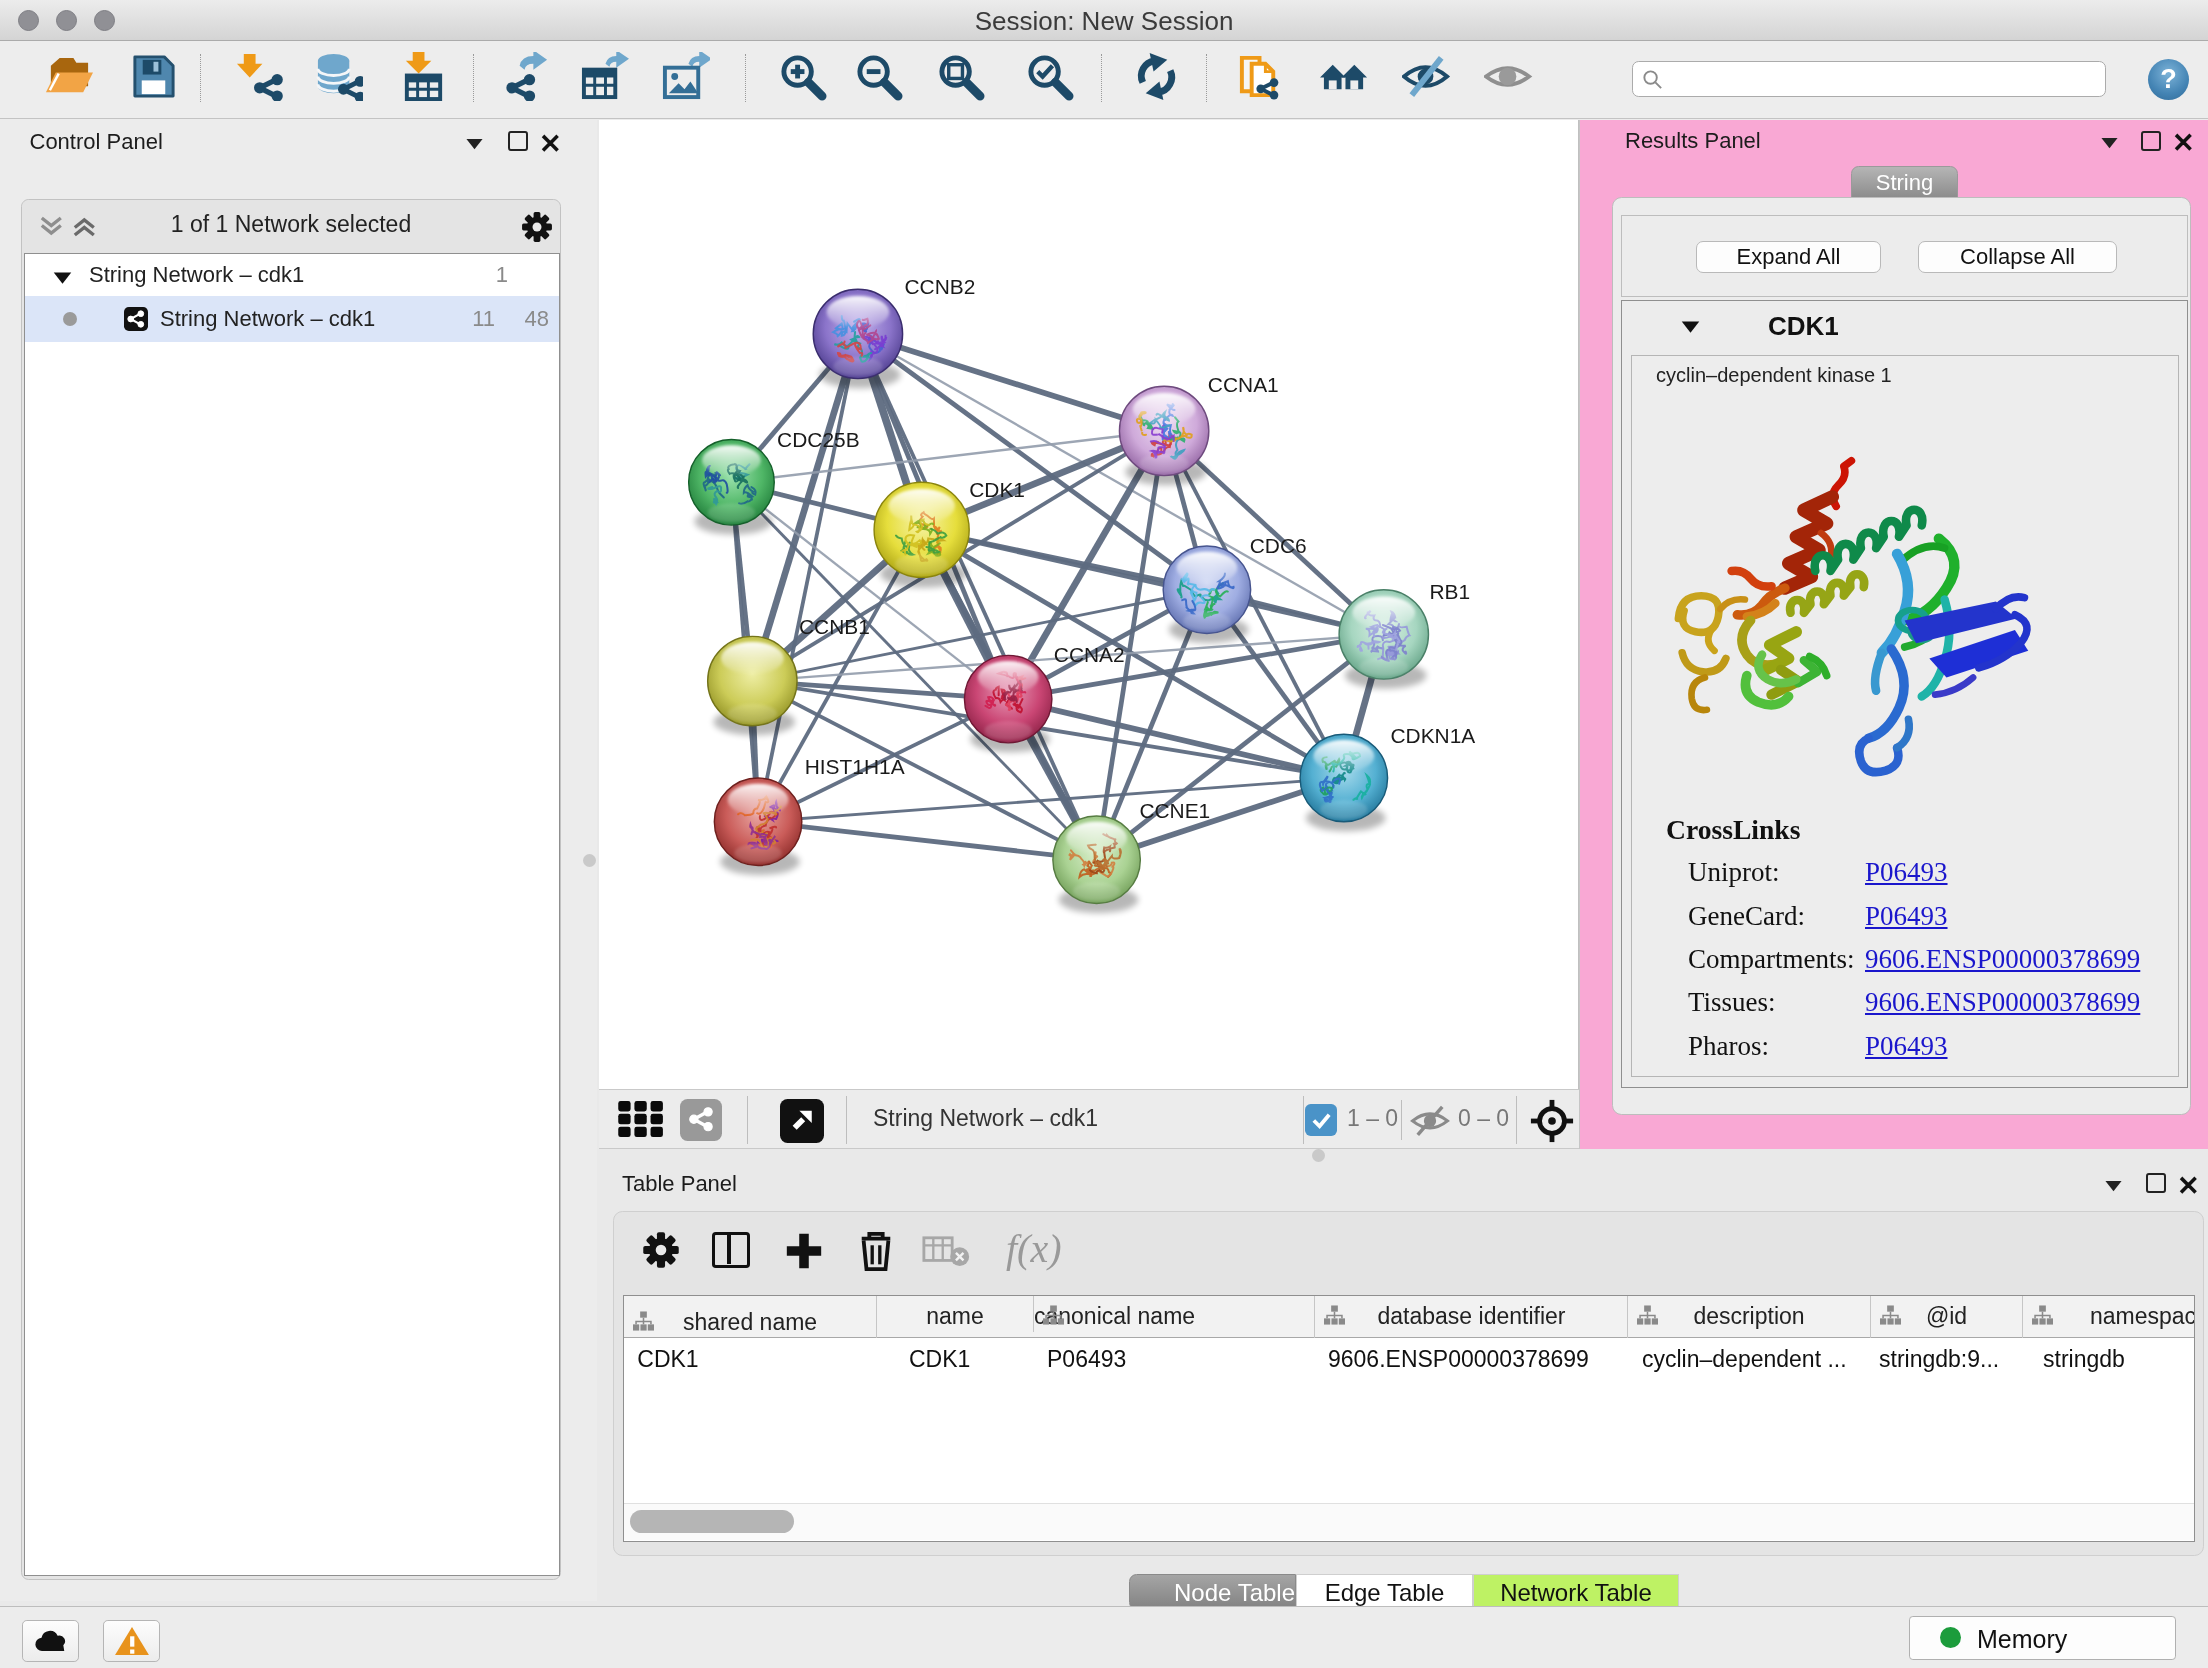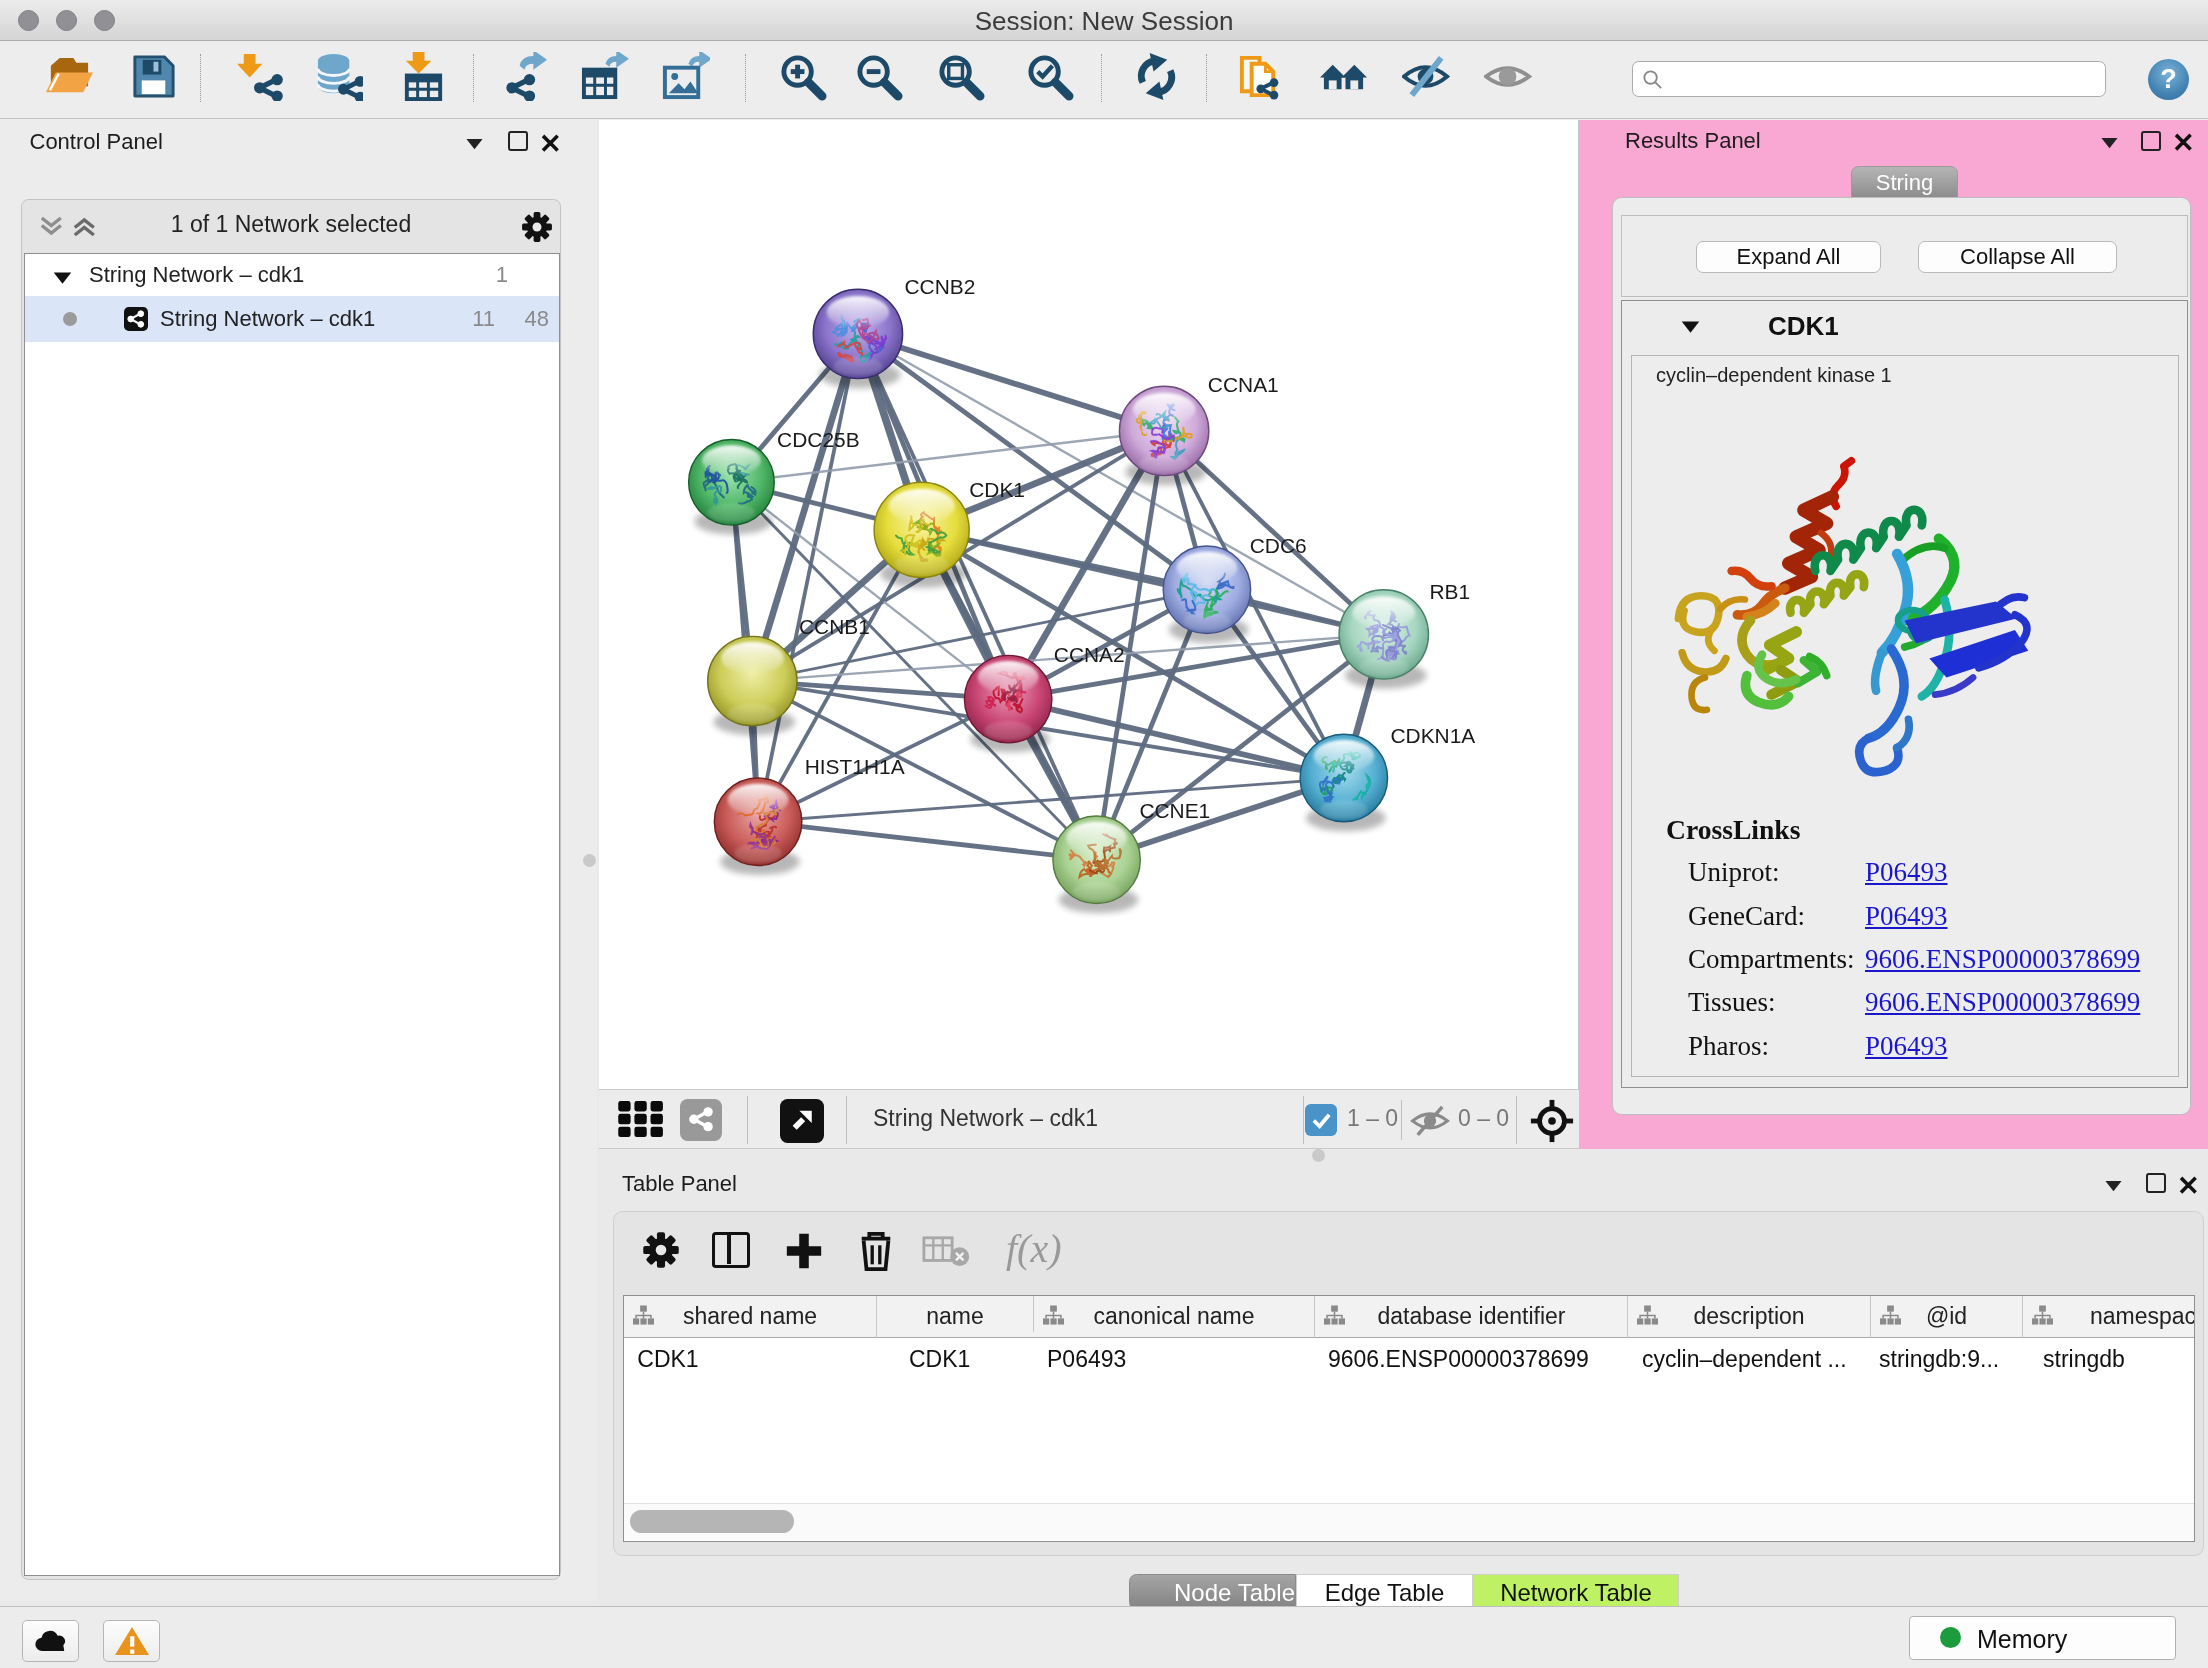--- a/index.html
+++ b/index.html
@@ -694,31 +694,31 @@
     </svg>
     <svg width="49" height="34" viewBox="0 0 52 36" style="position:absolute;left:323px;top:72px;opacity:0.55">
       <rect x="2" y="4" width="30" height="24" fill="none" stroke="#777" stroke-width="3"></rect>
       <path d="M2,12 h30 M12,4 v24 M22,4 v24" stroke="#777" stroke-width="2.5"></path>
       <circle cx="40" cy="24" r="10" fill="#777"></circle>
       <path d="M36,20 l8,8 M44,20 l-8,8" stroke="#fff" stroke-width="2.5"></path>
     </svg>
     <div style="position:absolute;left:407px;top:63px;font-family:'Liberation Serif',serif;font-style:italic;font-size:40px;color:#999">f(x)</div>
     <div style="position:absolute;left:24px;top:133px;width:1572px;height:247px;background:#fff;border:1.4px solid #8f8f8f;overflow:hidden">
       <div style="position:absolute;left:0;top:0;width:100%;height:42px;background:#f2f2f2;border-bottom:1.4px solid #a8a8a8">
-        <div style="position:absolute;left:0px;top:0;width:252px;height:42px;text-align:center;font-size:23px;color:#222;line-height:40px;overflow:hidden;white-space:nowrap"><span style="position:absolute;left:7.6px;top:8.6px;line-height:0"><svg width="23" height="21" viewBox="0 0 24 22" style="vertical-align:-2.9px">
+        <div style="position:absolute;left:0px;top:6px;width:252px;height:42px;text-align:center;font-size:23px;color:#222;line-height:40px;overflow:hidden;white-space:nowrap"><span style="position:absolute;left:7.6px;top:8.6px;line-height:0"><svg width="23" height="21" viewBox="0 0 24 22" style="vertical-align:-2.9px">
               <g fill="#8a8a8a">
                 <rect x="8.5" y="0.5" width="7" height="6.5"></rect>
                 <rect x="1" y="14" width="6.5" height="6.5"></rect>
                 <rect x="8.8" y="14" width="6.5" height="6.5"></rect>
                 <rect x="16.5" y="14" width="6.5" height="6.5"></rect>
                 <path d="M12,7 v4 M4.2,14 v-3 h15.6 v3 M12,11 v3" stroke="#8a8a8a" stroke-width="1.6" fill="none"></path>
               </g>
             </svg></span>shared name</div>
         <div style="position:absolute;left:252px;top:0;width:157px;height:42px;border-left:1px solid #c6c6c6;text-align:center;font-size:23px;color:#222;line-height:40px;overflow:hidden;white-space:nowrap">name</div>
-        <div style="position:absolute;left:409px;top:0;width:281px;height:36px;border-left:1px solid #c6c6c6;text-align:center;font-size:23px;color:#222;line-height:40px;overflow:hidden;white-space:nowrap"><span style="position:absolute;left:7.6px;top:8.6px;line-height:0"><svg width="23" height="21" viewBox="0 0 24 22" style="vertical-align:-2.9px">
+        <div style="position:absolute;left:409px;top:0;width:281px;height:36px;border-left:1px solid #c6c6c6;font-size:23px;color:#222;line-height:40px;overflow:hidden;white-space:nowrap"><span style="position:absolute;left:7.6px;top:8.6px;line-height:0"><svg width="23" height="21" viewBox="0 0 24 22" style="vertical-align:-2.9px">
               <g fill="#8a8a8a">
                 <rect x="8.5" y="0.5" width="7" height="6.5"></rect>
                 <rect x="1" y="14" width="6.5" height="6.5"></rect>
                 <rect x="8.8" y="14" width="6.5" height="6.5"></rect>
                 <rect x="16.5" y="14" width="6.5" height="6.5"></rect>
                 <path d="M12,7 v4 M4.2,14 v-3 h15.6 v3 M12,11 v3" stroke="#8a8a8a" stroke-width="1.6" fill="none"></path>
               </g>
             </svg></span>canonical name</div>
         <div style="position:absolute;left:690px;top:0;width:314px;height:42px;border-left:1px solid #c6c6c6;text-align:center;font-size:23px;color:#222;line-height:40px;overflow:hidden;white-space:nowrap"><span style="position:absolute;left:7.6px;top:8.6px;line-height:0"><svg width="23" height="21" viewBox="0 0 24 22" style="vertical-align:-2.9px">
               <g fill="#8a8a8a">

